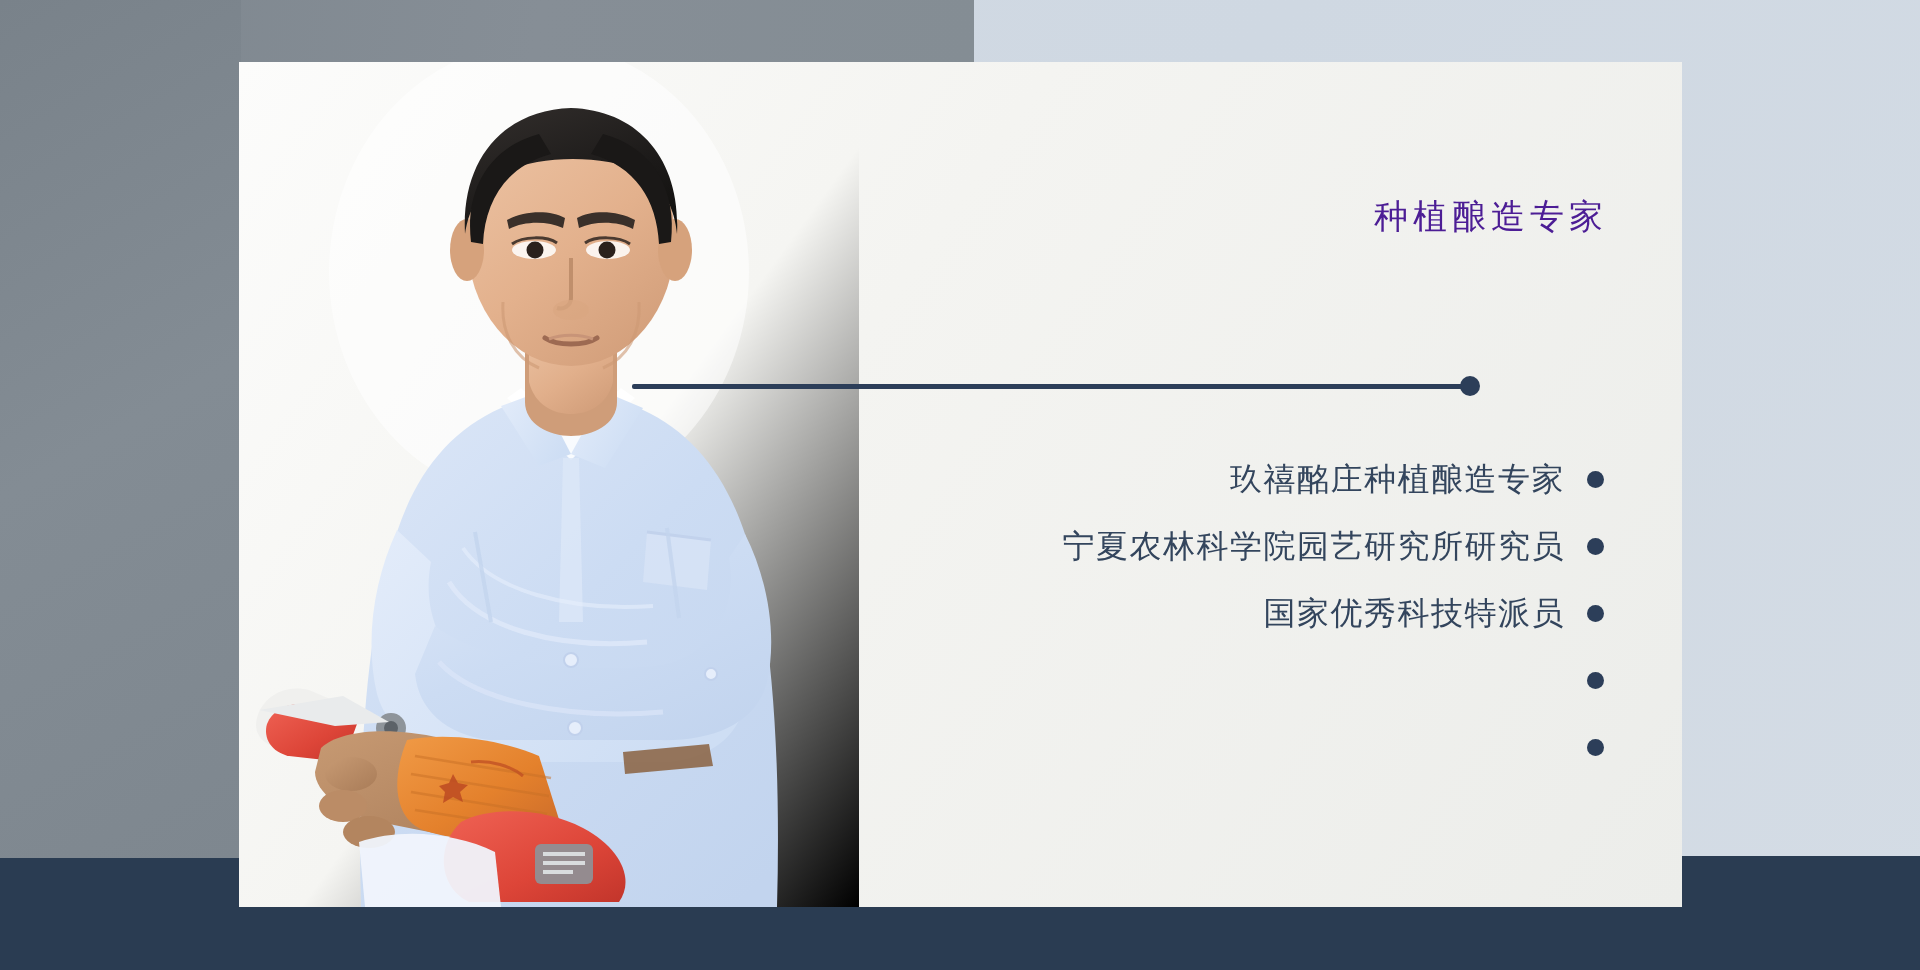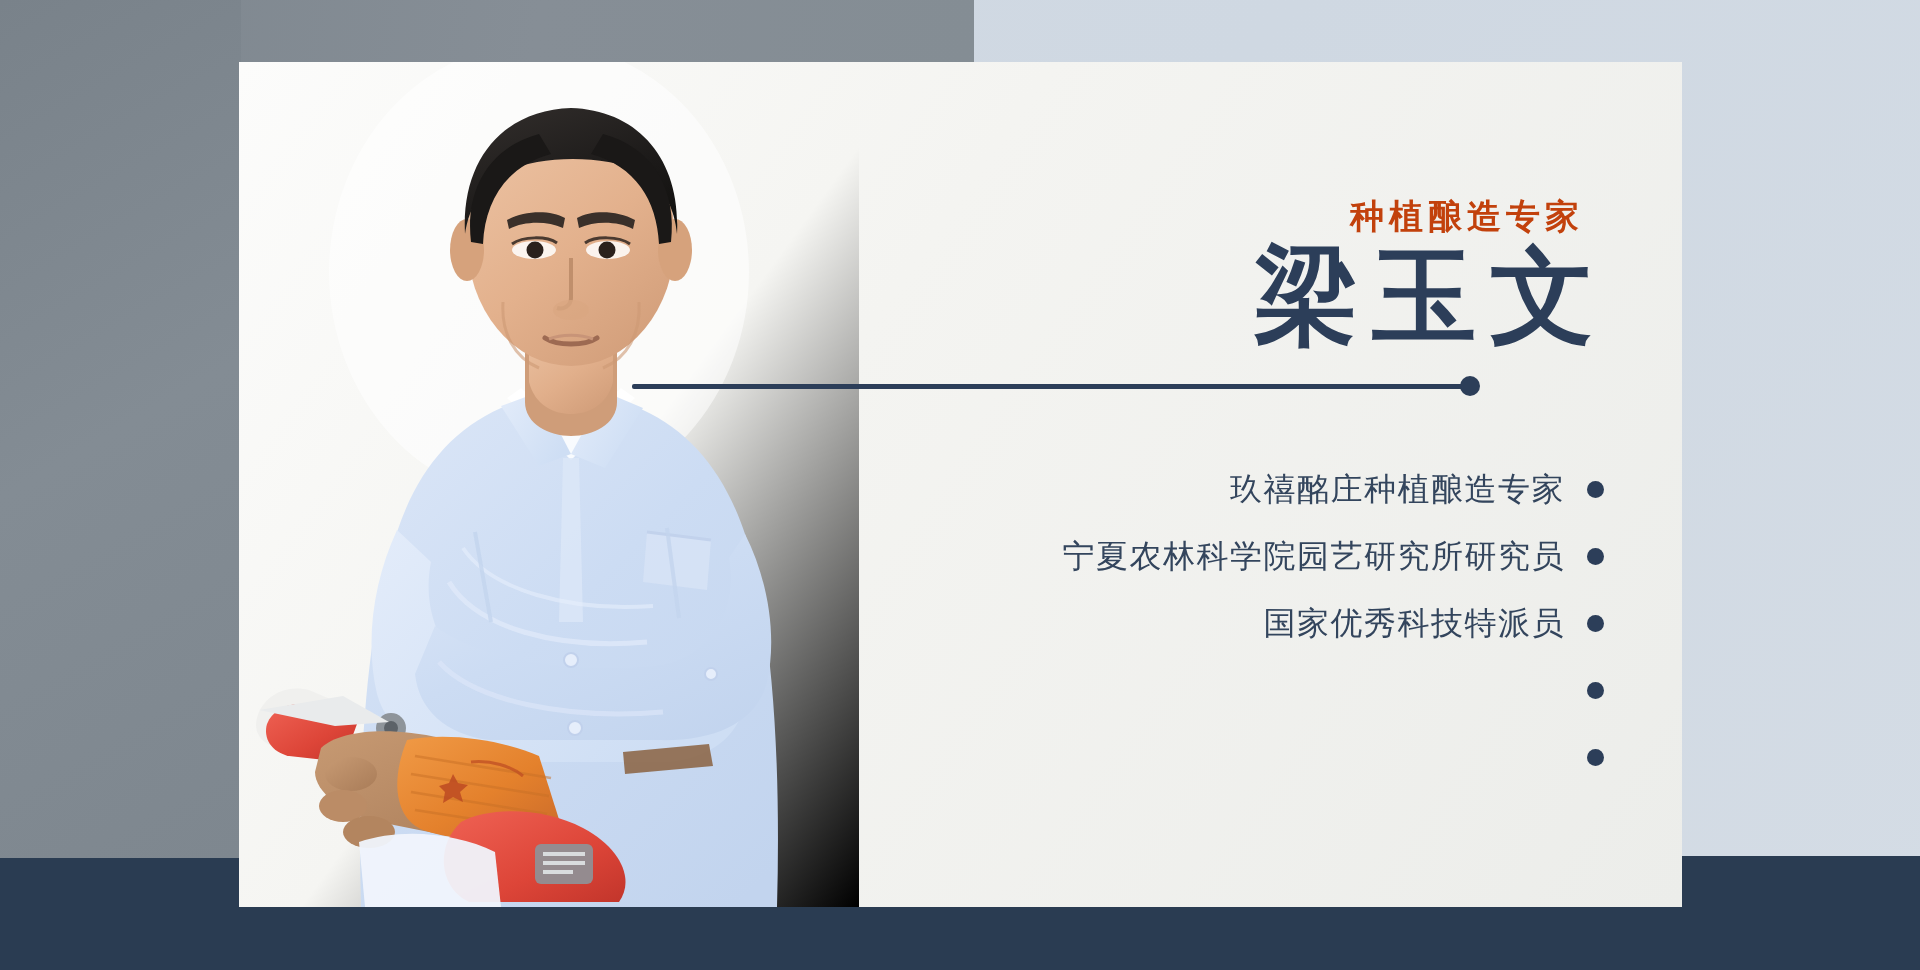--- a/index.html
+++ b/index.html
@@ -41,40 +41,40 @@
   .portrait{
     position:absolute;left:239px;top:62px;width:620px;height:845px;
     overflow:hidden;
   }
   .portrait svg{position:absolute;left:0;top:0;}
   
   .textcol{
     position:absolute;left:760px;top:62px;width:922px;height:845px;
   }
   .eyebrow{
-    position:absolute;right:98px;top:132px;
-    font-size:34px;letter-spacing:5px;color:#c2410c;
-    white-space:nowrap;font-weight:700;
+    position:absolute;right:74px;top:132px;
+    font-size:34px;letter-spacing:5px;color:#4c1d95;
+    white-space:nowrap;font-weight:400;
   }
   .name{
     position:absolute;right:74px;top:180px;
     font-family:"Liberation Serif","DejaVu Serif",serif;
     font-size:104px;font-weight:700;color:#2c3e59;
     letter-spacing:14px;white-space:nowrap;line-height:1.05;
   }
   .divider{
     position:absolute;left:-128px;top:322px;width:842px;height:5px;
     background:#2c3e59;border-radius:2px;
   }
   .divider-dot{
     position:absolute;left:700px;top:314px;width:20px;height:20px;
     border-radius:50%;background:#2c3e59;
   }
   .creds{
-    position:absolute;right:78px;top:394px;width:860px;
+    position:absolute;right:78px;top:384px;width:860px;
     display:flex;flex-direction:column;gap:0;
     align-items:flex-end;
   }
   .cred-row{
     display:flex;align-items:center;justify-content:flex-end;
     gap:22px;height:67px;
   }
   .cred-text{
     font-size:32px;color:#33455d;letter-spacing:1.5px;
     white-space:nowrap;
@@ -244,21 +244,20 @@
       <rect x="304" y="808" width="30" height="4" fill="#d9dcde"></rect>
 
       <path d="M120 780 C160 766 216 770 256 790 L262 845 L126 845 Z" fill="#f0f4fc" opacity="0.95"></path>
     </svg>
   </div>
 
   <div class="textcol">
 
     <div class="eyebrow">种植酿造专家</div>
 
-    <div class="name">梁玉文</div>
 
     <div class="divider"></div>
     <div class="divider-dot"></div>
 
     <div class="creds">
 
       <div class="cred-row">
         <span class="cred-text">玖禧酩庄种植酿造专家</span>
         <span class="cred-bullet"></span>
       </div>

